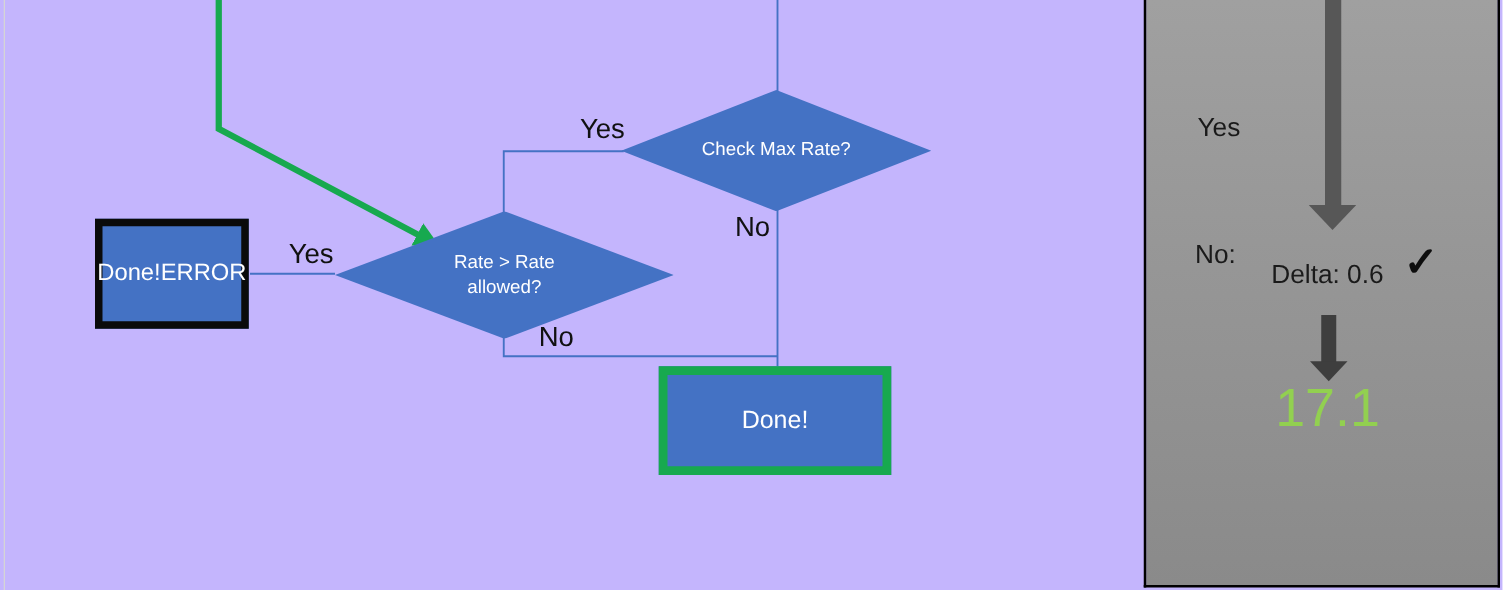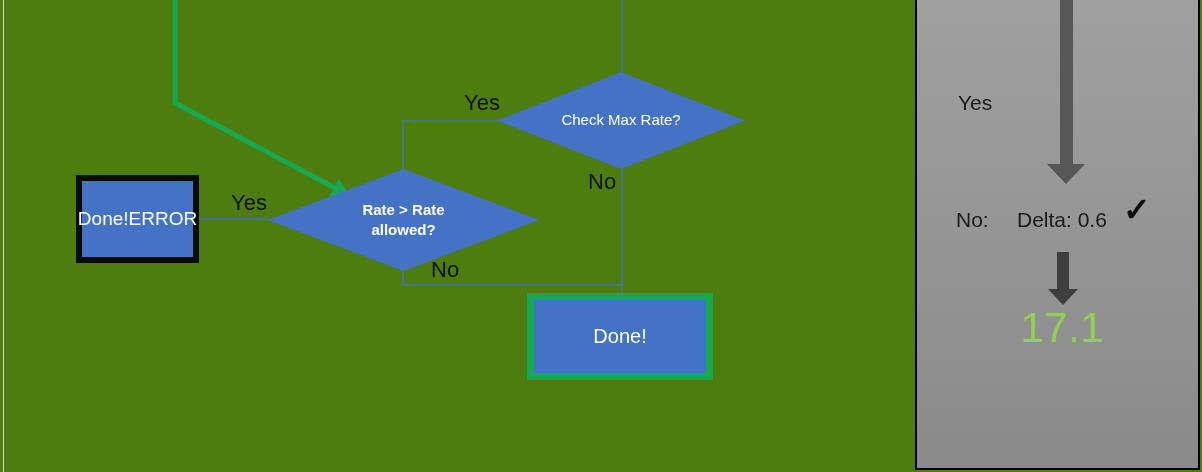--- a/index.html
+++ b/index.html
@@ -3,21 +3,21 @@
 <meta charset="utf-8">
 <style>
   * { margin: 0; padding: 0; box-sizing: border-box; }
   html, body { background: #ffffff; }
   body { font-family: "Liberation Sans", sans-serif; }
 
   .canvas {
     position: relative;
     width: 1202px;
     height: 472px;
-    background: #4d7c0f;
+    background: #c4b5fd;
     overflow: hidden;
   }
 
   .edge-svg {
     position: absolute;
     left: 0; top: 0;
     width: 1202px; height: 472px;
     z-index: 1;
   }
 
@@ -38,21 +38,21 @@
     display: flex;
     align-items: center;
     justify-content: center;
     text-align: center;
     color: #ffffff;
     font-size: 15px;
     line-height: 1.35;
   }
   .diamond-check-max { left: 497px; top: 72px; width: 248px; height: 97px; }
   .diamond-check-max .diamond-label { width: 120px; }
-  .diamond-rate { left: 268px; top: 169px; width: 271px; height: 102px; font-weight: bold; }
+  .diamond-rate { left: 268px; top: 169px; width: 271px; height: 102px; }
   .diamond-rate .diamond-label { width: 110px; }
 
   .node-box {
     position: absolute;
     z-index: 2;
     background: #4472C4;
     display: flex;
     align-items: center;
     justify-content: center;
     text-align: center;
@@ -110,21 +110,21 @@
 
   .small-arrow-shaft { left: 140px; top: 252px; width: 12px; height: 38px; background: #3e3e3e; }
   .small-arrow-head  {
     left: 131px; top: 289px;
     border-left: 15px solid transparent;
     border-right: 15px solid transparent;
     border-top: 16px solid #3e3e3e;
   }
 
   .panel-yes { left: 41px; top: 91px; font-size: 21px; }
-  .panel-no  { left: 39px; top: 208px; font-size: 21px; }
+  .panel-no  { left: 39px; top: 192px; font-size: 21px; }
   .panel-delta { left: 100px; top: 208px; font-size: 21px; }
   .panel-check {
     left: 206px; top: 190px;
     font-size: 33px;
     font-weight: bold;
     color: #0d0d0d;
   }
   .panel-result {
     left: 60px; top: 303px;
     width: 170px;

